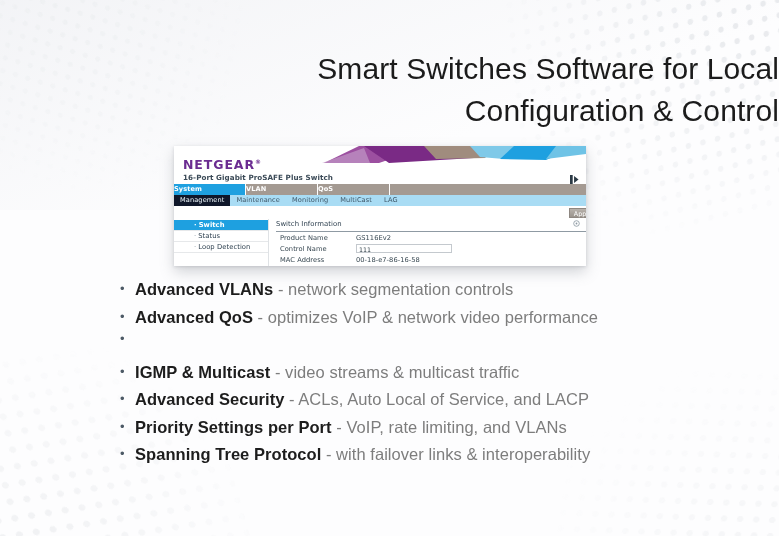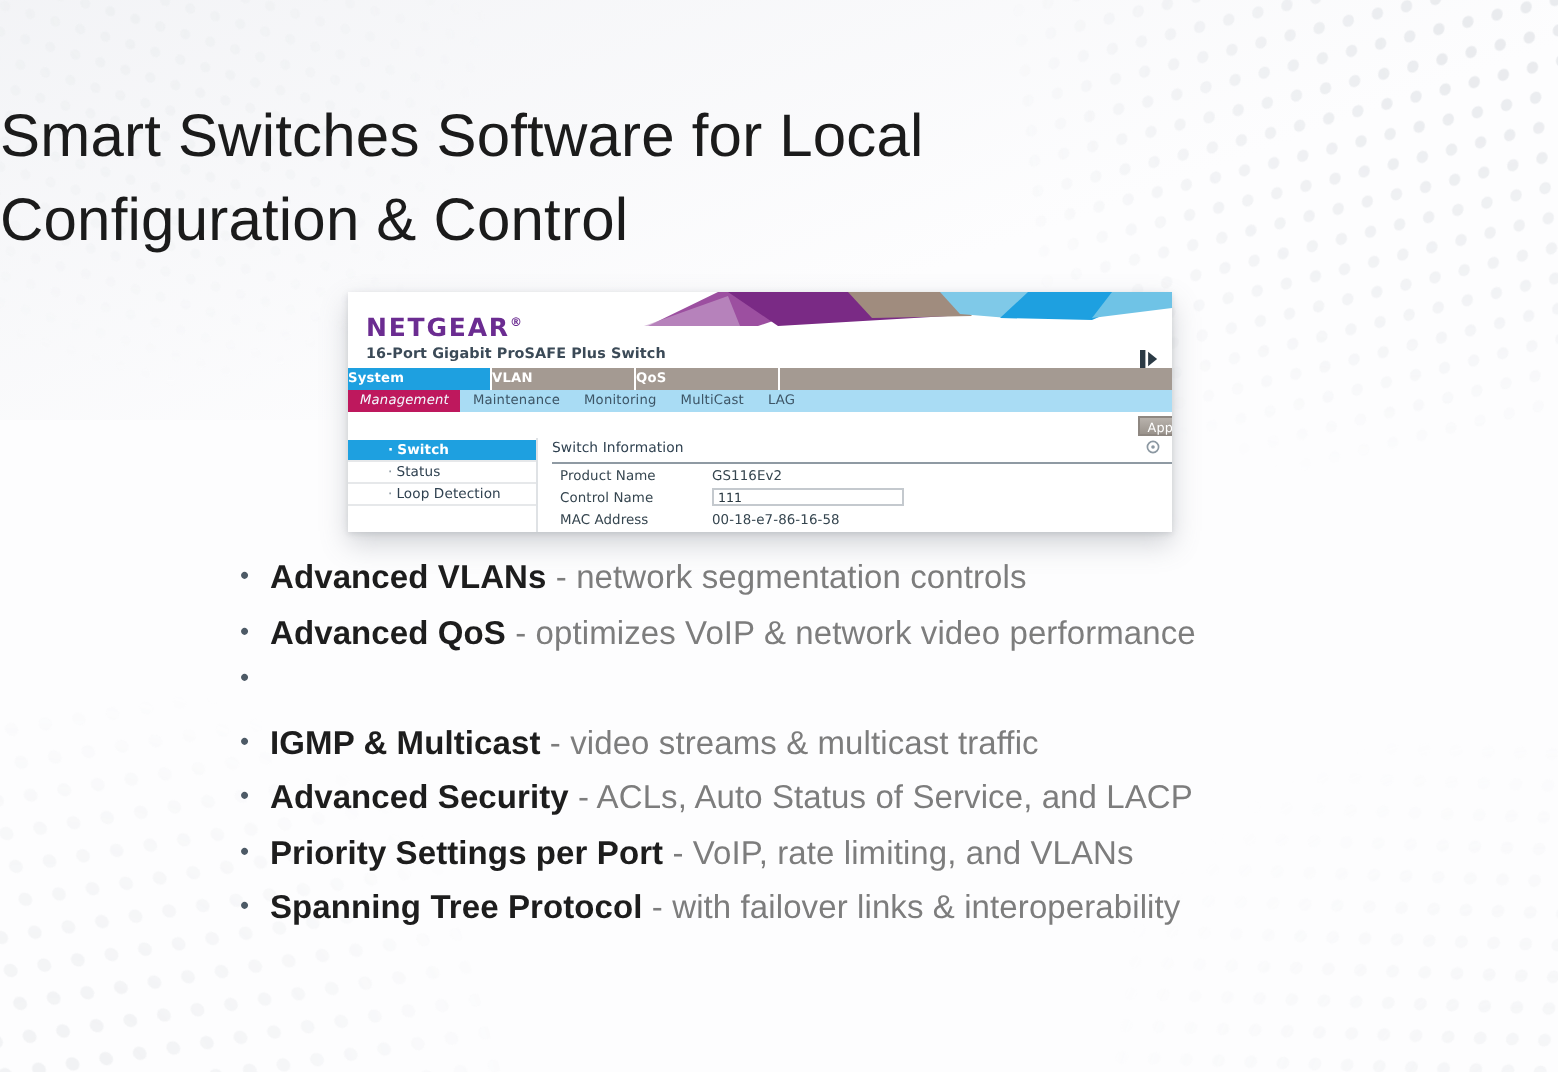--- a/index.html
+++ b/index.html
@@ -79,21 +79,21 @@
     height: 210px;
     background: linear-gradient(160deg, rgba(241,242,245,.85) 0%, rgba(255,255,255,0) 62%);
   }
 
   
   #headline {
     position: absolute;
     top: 48px;
     left: 0;
     width: 100%;
-    text-align: left;
+    text-align: right;
     font-size: 30px;
     line-height: 42px;
     font-weight: 300;
     color: #1b1b1b;
     letter-spacing: .1px;
     z-index: 4;
   }
   #headline .ln { display: block; }
 
   
@@ -197,23 +197,22 @@
   .subtab {
     font-family: "DejaVu Sans", sans-serif;
     font-size: 6.6px;
     color: #3d5566;
     padding: 0 6px;
     height: 11px;
     line-height: 11px;
     letter-spacing: .1px;
   }
   .subtab.active {
-    background: #be185d;
+    background: #0f172a;
     color: #f2fbff;
-    font-style: italic;
   }
 
   
   .apply-bar {
     position: absolute;
     top: 61px; left: 0;
     width: 100%;
     height: 12px;
     background: #ffffff;
     z-index: 3;
@@ -479,21 +478,21 @@
       <span class="marker">•</span>
     </div>
 
     <div class="bullet">
       <span class="marker">•</span>
       <span class="txt"><span class="lead">IGMP &amp; Multicast</span><span> - video streams &amp; multicast traffic</span></span>
     </div>
 
     <div class="bullet">
       <span class="marker">•</span>
-      <span class="txt"><span class="lead">Advanced Security</span><span> - ACLs, Auto Status of Service, and LACP</span></span>
+      <span class="txt"><span class="lead">Advanced Security</span><span> - ACLs, Auto Local of Service, and LACP</span></span>
     </div>
 
     <div class="bullet">
       <span class="marker">•</span>
       <span class="txt"><span class="lead">Priority Settings per Port</span><span> - VoIP, rate limiting, and VLANs</span></span>
     </div>
 
     <div class="bullet">
       <span class="marker">•</span>
       <span class="txt"><span class="lead">Spanning Tree Protocol</span><span> - with failover links &amp; interoperability</span></span>

